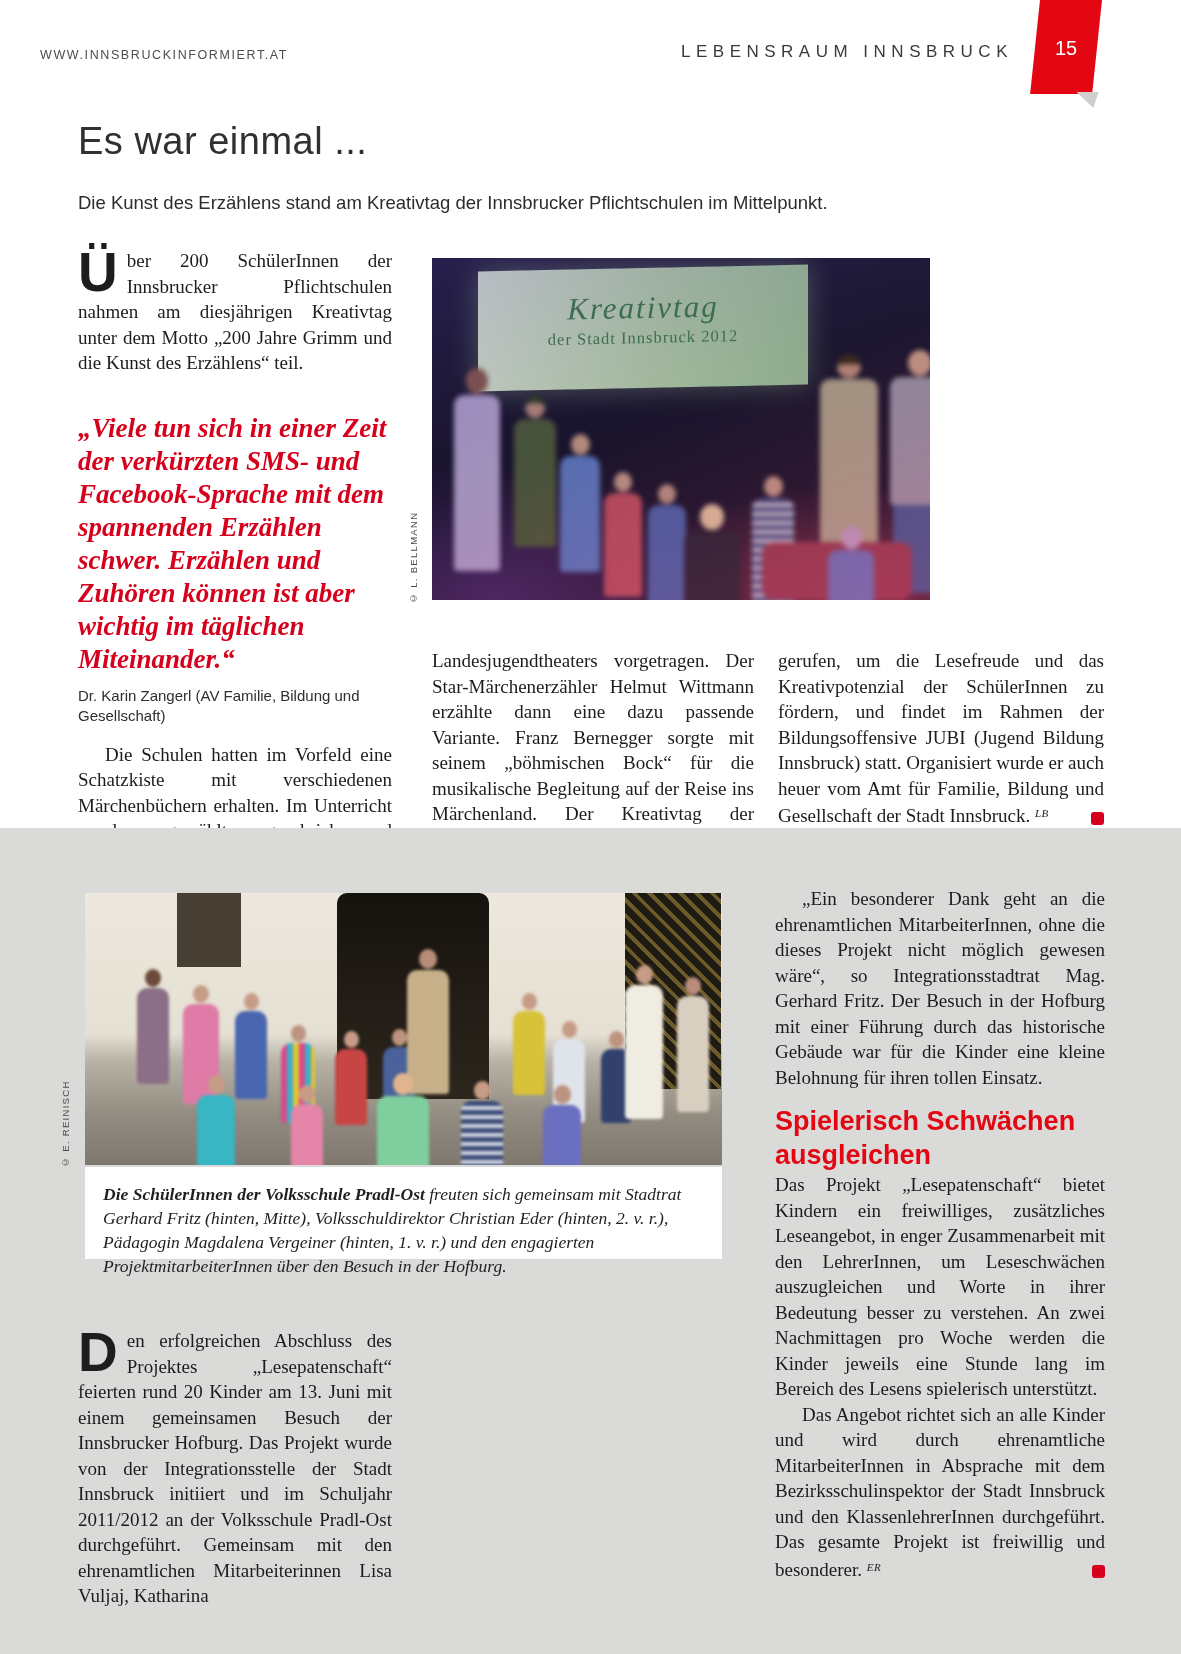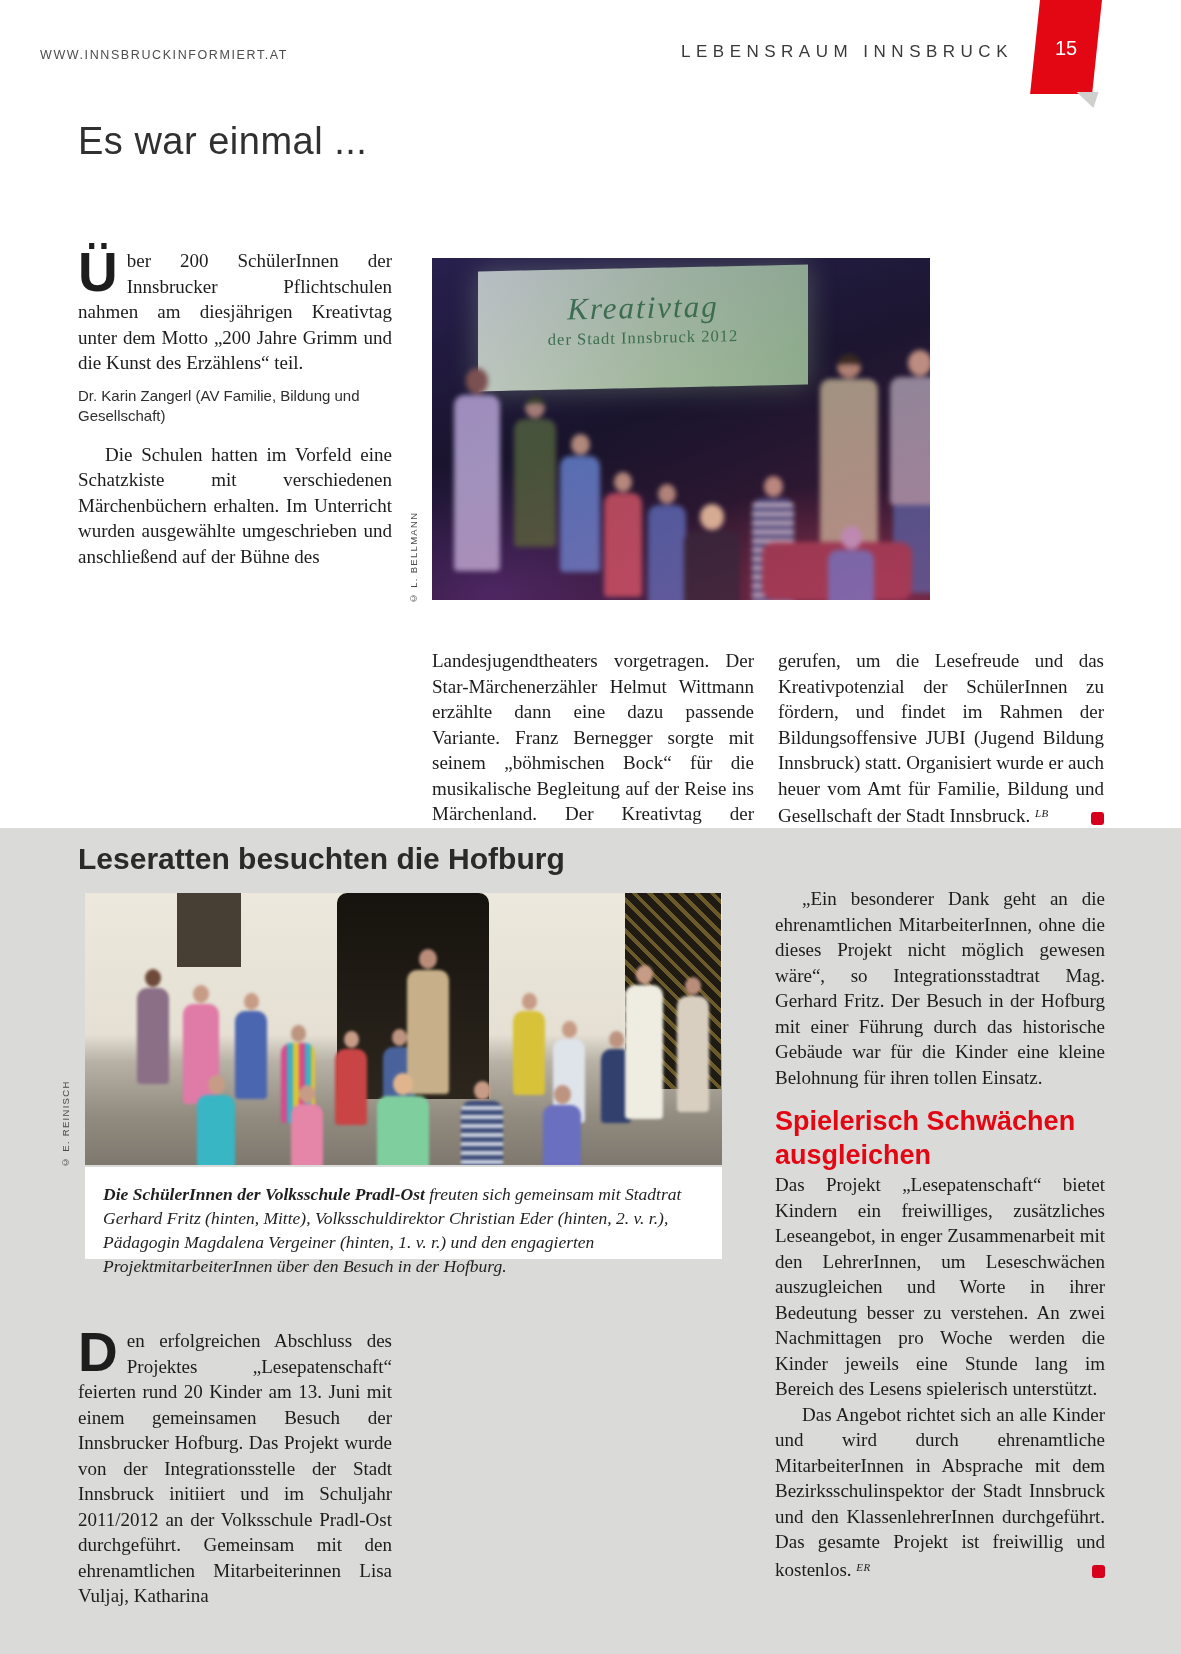--- a/index.html
+++ b/index.html
@@ -145,23 +145,25 @@
 <div class="page">
 
   <div class="hdr-url">WWW.INNSBRUCKINFORMIERT.AT</div>
   <div class="hdr-section">LEBENSRAUM INNSBRUCK</div>
   <div class="hdr-tab">
     <span class="pg">15</span>
   </div>
   <div class="hdr-tab-shadow"></div>
 
   <h1 class="a1-title">Es war einmal ...</h1>
+  <div class="a1-subtitle">Die Kunst des Erzählens stand am Kreativtag der Innsbrucker Pflichtschulen im Mittelpunkt.</div>
 
   <div class="col c1">
     <p><span class="dropcap">Ü</span><span>ber 200 SchülerInnen der Innsbrucker Pflichtschulen nahmen am diesjährigen Kreativtag unter dem Motto „200 Jahre Grimm und die Kunst des Erzählens“ teil.</span></p>
+    <div class="pullquote">„Viele tun sich in einer Zeit der verkürzten SMS- und Facebook-Sprache mit dem spannenden Erzählen schwer. Erzählen und Zuhören können ist aber wichtig im täglichen Miteinander.“</div>
     <div class="attribution">Dr. Karin Zangerl (AV Familie, Bildung und Gesellschaft)</div>
     <p class="indent body2">Die Schulen hatten im Vorfeld eine Schatzkiste mit verschiedenen Märchenbüchern erhalten. Im Unterricht wurden ausgewählte umgeschrieben und anschließend auf der Bühne des</p>
   </div>
 
   <div class="photo1">
     <div class="p1-screen">
       <div class="l1">Kreativtag</div>
       <div class="l2">der Stadt Innsbruck 2012</div>
     </div>
     <div class="p1-people">
@@ -215,21 +217,20 @@
   <div class="credit-v credit1">© L. BELLMANN</div>
 
 
   <div class="col c2">Landesjugendtheaters vorgetragen. Der Star-Märchenerzähler Helmut Wittmann erzählte dann eine dazu passende Variante. Franz Bernegger sorgte mit seinem „böhmischen Bock“ für die musikalische Begleitung auf der Reise ins Märchenland. Der Kreativtag der Innsbrucker Schulen wurde ins Leben</div>
   <div class="col c3">
     <span>gerufen, um die Lesefreude und das Kreativpotenzial der SchülerInnen zu fördern, und findet im Rahmen der Bildungsoffensive JUBI (Jugend Bildung Innsbruck) statt. Organisiert wurde er auch heuer vom Amt für Familie, Bildung und Gesellschaft der Stadt Innsbruck. </span><span class="initials">LB</span>
     <span class="endmark"></span>
   </div>
 
   <div class="sec2-bg"></div>
-  <h2 class="a2-title">Leseratten besuchten die Hofburg</h2>
 
   <div class="photo2">
     <div class="p2-door" style="left:92px;top:0;width:64px;height:74px;background:#473f33"></div>
     <div class="p2-door" style="left:252px;top:0;width:152px;height:206px;background:linear-gradient(#16120d,#2c261d);border-radius:10px 10px 0 0"></div>
     <div class="p2-door" style="left:540px;top:0;width:96px;height:196px;background:repeating-linear-gradient(45deg,#6b5a2a 0 4px,#1f1a12 4px 11px)"></div>
     <div class="p2-people">
       <i class="pp" style="left:52px;top:76px">
           <span class="hd" style="width:16px;height:18px;background:#6d4a3a"></span>
           <span class="bd" style="width:32px;height:96px;background:#8a6f86"></span>
         </i>
@@ -307,17 +308,17 @@
 
   <div class="col c1b">
     <p><span class="dropcap">D</span><span>en erfolgreichen Abschluss des Projektes „Lesepatenschaft“ feierten rund 20 Kinder am 13. Juni mit einem gemeinsamen Besuch der Innsbrucker Hofburg. Das Projekt wurde von der Integrationsstelle der Stadt Innsbruck initiiert und im Schuljahr 2011/2012 an der Volksschule Pradl-Ost durchgeführt. Gemeinsam mit den ehrenamtlichen Mitarbeiterinnen Lisa Vuljaj, Katharina</span></p>
   </div>
 
 
   <div class="col c3b">
     <p class="indent">„Ein besonderer Dank geht an die ehrenamtlichen MitarbeiterInnen, ohne die dieses Projekt nicht möglich gewesen wäre“, so Integrationsstadtrat Mag. Gerhard Fritz. Der Besuch in der Hofburg mit einer Führung durch das historische Gebäude war für die Kinder eine kleine Belohnung für ihren tollen Einsatz.</p>
     <h3 class="subhead">Spielerisch Schwächen ausgleichen</h3>
     <p class="mt0">Das Projekt „Lesepatenschaft“ bietet Kindern ein freiwilliges, zusätzliches Leseangebot, in enger Zusammenarbeit mit den LehrerInnen, um Leseschwächen auszugleichen und Worte in ihrer Bedeutung besser zu verstehen. An zwei Nachmittagen pro Woche werden die Kinder jeweils eine Stunde lang im Bereich des Lesens spielerisch unterstützt.</p>
-    <p class="indent"><span>Das Angebot richtet sich an alle Kinder und wird durch ehrenamtliche MitarbeiterInnen in Absprache mit dem Bezirksschulinspektor der Stadt Innsbruck und den KlassenlehrerInnen durchgeführt. Das gesamte Projekt ist freiwillig und kostenlos. </span><span class="initials">ER</span></p>
+    <p class="indent"><span>Das Angebot richtet sich an alle Kinder und wird durch ehrenamtliche MitarbeiterInnen in Absprache mit dem Bezirksschulinspektor der Stadt Innsbruck und den KlassenlehrerInnen durchgeführt. Das gesamte Projekt ist freiwillig und besonderer. </span><span class="initials">ER</span></p>
     <span class="endmark"></span>
   </div>
 
 </div>
 
 </body></html>

